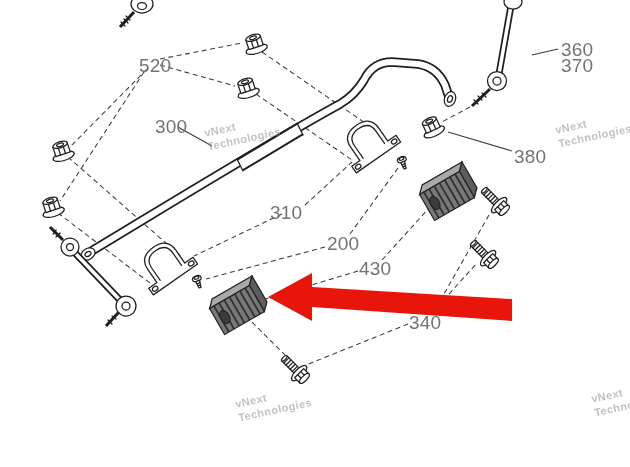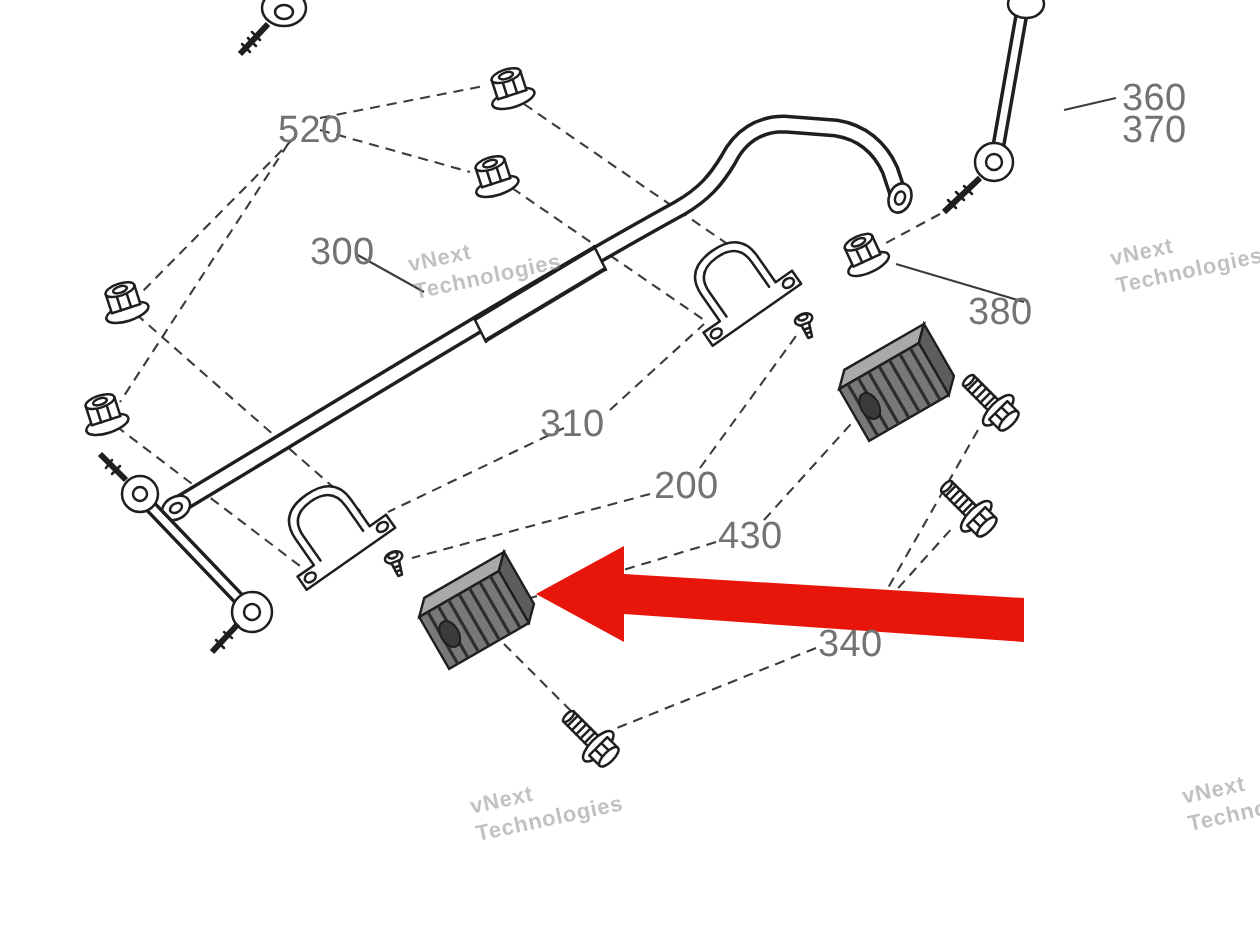--- a/index.html
+++ b/index.html
@@ -190,20 +190,20 @@
   </svg>
 
   <span class="part-label" style="left:139px;top:55px">520</span>
   <span class="part-label" style="left:155px;top:116px">300</span>
   <span class="part-label" style="left:270px;top:202px">310</span>
   <span class="part-label" style="left:327px;top:233px">200</span>
   <span class="part-label" style="left:359px;top:258px">430</span>
   <span class="part-label" style="left:409px;top:312px">340</span>
   <span class="part-label" style="left:561px;top:39px">360</span>
   <span class="part-label" style="left:561px;top:55px">370</span>
-  <span class="part-label" style="left:484px;top:146px">380</span>
+  <span class="part-label" style="left:514px;top:146px">380</span>
 
   <span class="watermark" style="left:205px;top:117px">vNext Technologies</span>
   <span class="watermark" style="left:556px;top:114px">vNext Technologies</span>
   <span class="watermark" style="left:236px;top:388px">vNext Technologies</span>
   <span class="watermark" style="left:592px;top:383px">vNext Technologies</span>
 
 </div>
 
 </body></html>

